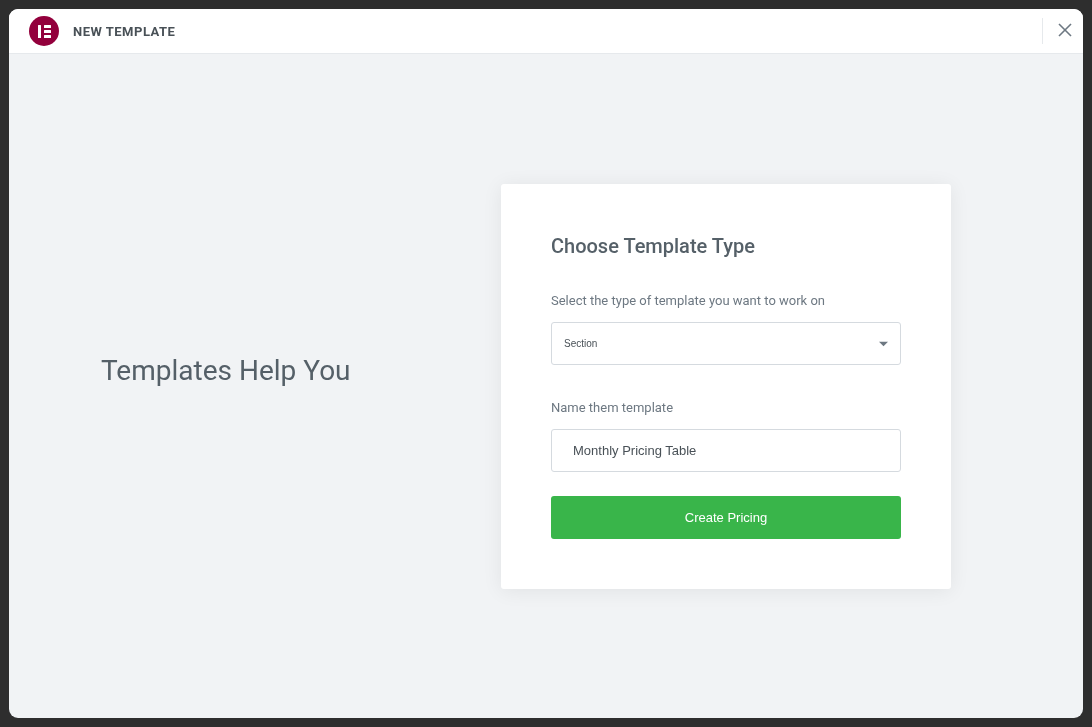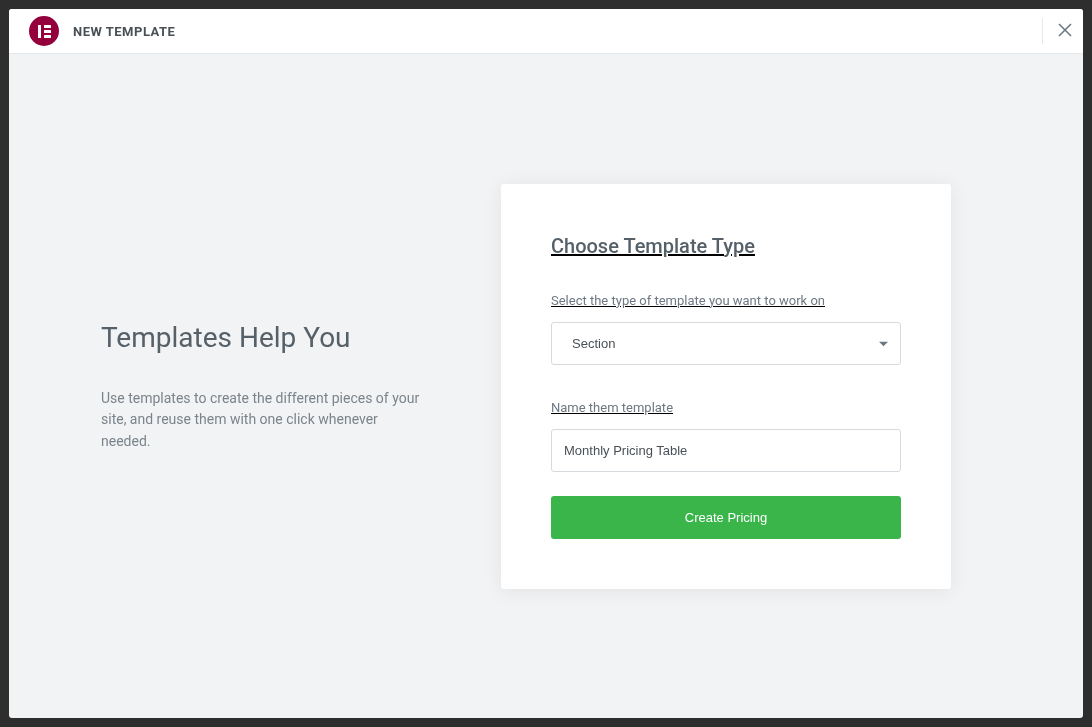--- a/index.html
+++ b/index.html
@@ -8,21 +8,21 @@
       background: #2e2e2e;
       width: 1092px;
       height: 727px;
       overflow: hidden;
       padding: 9px;
     }
     .modal-container {
       background: #f1f3f5;
       width: 100%;
       height: 100%;
-      border-radius: 3px;
+      border-radius: 9px;
       overflow: hidden;
       display: flex;
       flex-direction: column;
     }
     .modal-header {
       background: #ffffff;
       height: 45px;
       display: flex;
       align-items: center;
       padding: 0 20px;
@@ -106,21 +106,20 @@
       font-size: 14px;
       color: #7c848b;
       line-height: 1.55;
     }
     .form-card {
       background: #ffffff;
       width: 450px;
       padding: 50px 50px 50px 50px;
       border-radius: 3px;
       box-shadow: 0 2px 20px rgba(0,0,0,0.07);
-      text-decoration: underline;
     }
     .form-title {
       font-size: 20px;
       font-weight: 500;
       color: #556068;
       margin-bottom: 28px;
     }
     .form-label {
       font-size: 13px;
       color: #6d7882;
@@ -130,22 +129,22 @@
     }
     .select-wrapper {
       position: relative;
       margin-bottom: 28px;
     }
     .form-select {
       width: 100%;
       height: 43px;
       border: 1px solid #d5dadf;
       border-radius: 3px;
-      padding: 0 20px;
-      font-size: 13px;
+      padding: 0 12px;
+      font-size: 10px;
       color: #495157;
       background: #ffffff;
       appearance: none;
       -webkit-appearance: none;
       cursor: pointer;
     }
     .select-caret {
       position: absolute;
       right: 13px;
       top: 50%;
@@ -156,21 +155,21 @@
     .select-caret svg {
       width: 9px;
       height: 9px;
       fill: currentColor;
     }
     .form-input {
       width: 100%;
       height: 43px;
       border: 1px solid #d5dadf;
       border-radius: 3px;
-      padding: 0 12px;
+      padding: 0 21px;
       font-size: 13px;
       color: #495157;
       background: #ffffff;
       margin-bottom: 24px;
     }
     .submit-button {
       width: 100%;
       height: 43px;
       background: #39b54a;
       color: #ffffff;
@@ -203,21 +202,20 @@
           </svg>
       </span>
     </div>
   </div>
 
   <div class="modal-body">
     <div class="intro-section">
       <h2 class="intro-heading">
         <span>Templates Help You</span><br>
       </h2>
-      <p class="intro-desc">Use templates to create the different pieces of your site, and reuse them with one click whenever needed.</p>
     </div>
 
     <div class="form-card">
       <h3 class="form-title">Choose Template Type</h3>
 
       <label class="form-label">Select the type of template you want to work on</label>
       <div class="select-wrapper">
         <select class="form-select">
           <option>Section</option>
         </select>

